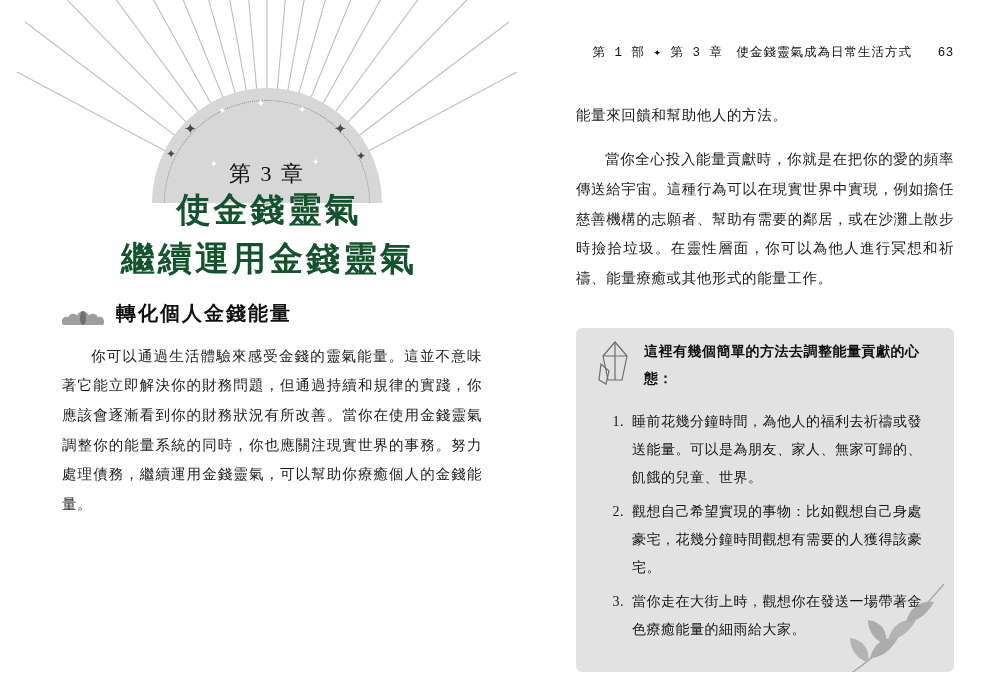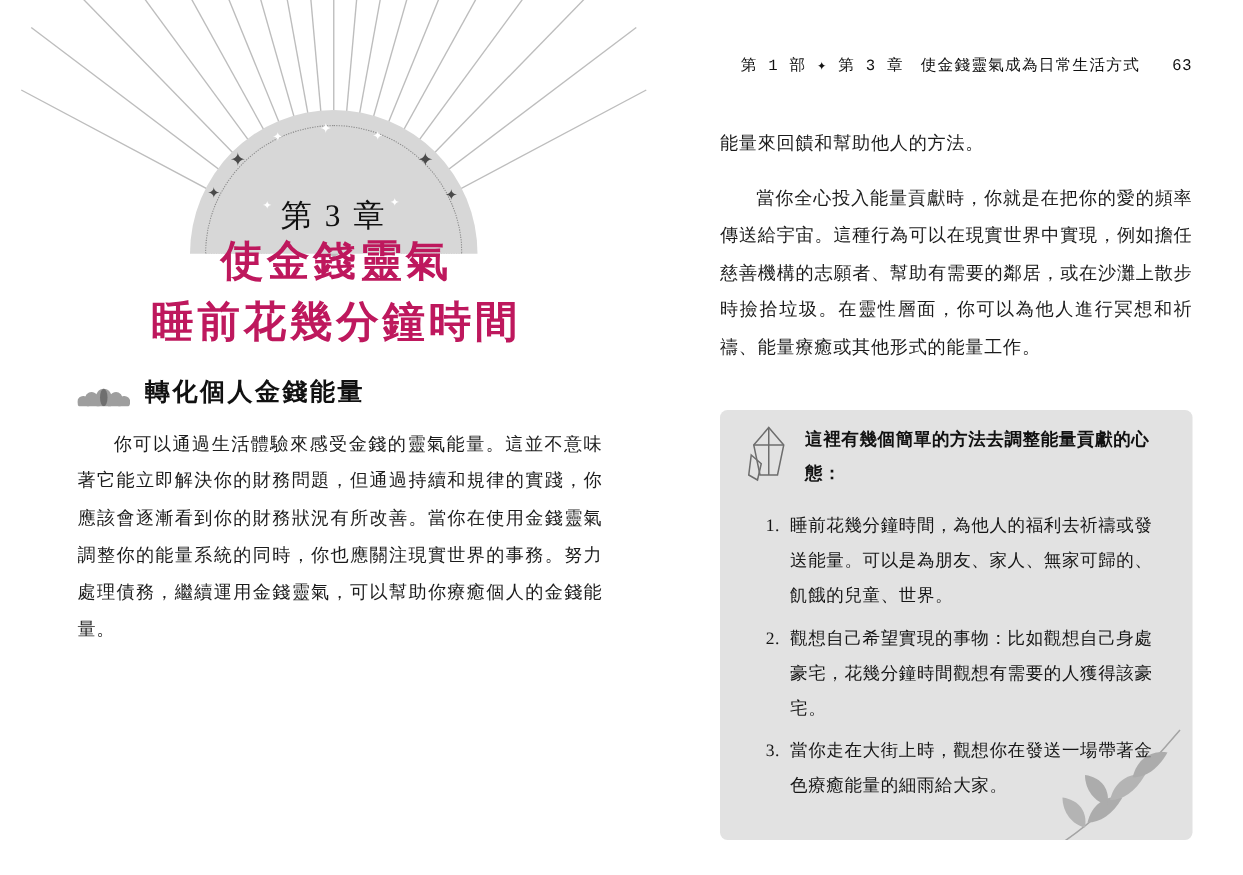--- a/index.html
+++ b/index.html
@@ -62,21 +62,21 @@
     border-bottom: none;
     border-radius: 103px 103px 0 0;
     box-sizing: border-box;
   }
   .arch-label {
     position: absolute;
     bottom: 14px;
     left: 0;
     width: 230px;
     text-align: center;
-    font-size: 25px;
+    font-size: 22px;
     letter-spacing: 2px;
     color: #111;
     font-family: "Liberation Serif", "DejaVu Serif", serif;
   }
   .star {
     position: absolute;
     color: #4a4a4a;
     font-size: 13px;
     line-height: 1;
   }
@@ -93,21 +93,21 @@
   .chapter-title {
     position: absolute;
     top: 185px;
     left: 0;
     width: 538px;
     text-align: center;
     font-size: 34px;
     font-weight: bold;
     line-height: 1.45;
     letter-spacing: 3px;
-    color: #be185d;
+    color: #14532d;
   }
   .section {
     position: absolute;
     left: 62px;
     width: 420px;
   }
   .section-head {
     display: flex;
     align-items: center;
     gap: 12px;
@@ -258,21 +258,21 @@
         <span class="star s6">✦</span>
         <span class="star s7">✦</span>
         <span class="star s8">✦</span>
         <span class="star s9">✦</span>
         <div class="arch-label">第 3 章</div>
       </div>
     </div>
 
     <div class="chapter-title">
       <div>使金錢靈氣</div>
-      <div>睡前花幾分鐘時間</div>
+      <div>繼續運用金錢靈氣</div>
     </div>
 
     <div class="section" style="top:300px;">
       <div class="section-head">
         <svg class="lotus" viewBox="0 0 42 22" aria-hidden="true">
           <g fill="#9e9e9e">
             <ellipse cx="21" cy="17" rx="7" ry="9"></ellipse>
             <ellipse cx="12" cy="18" rx="6" ry="7.5" transform="rotate(-22 12 18)"></ellipse>
             <ellipse cx="30" cy="18" rx="6" ry="7.5" transform="rotate(22 30 18)"></ellipse>
             <ellipse cx="5" cy="19" rx="5" ry="5.5" transform="rotate(-42 5 19)"></ellipse>

